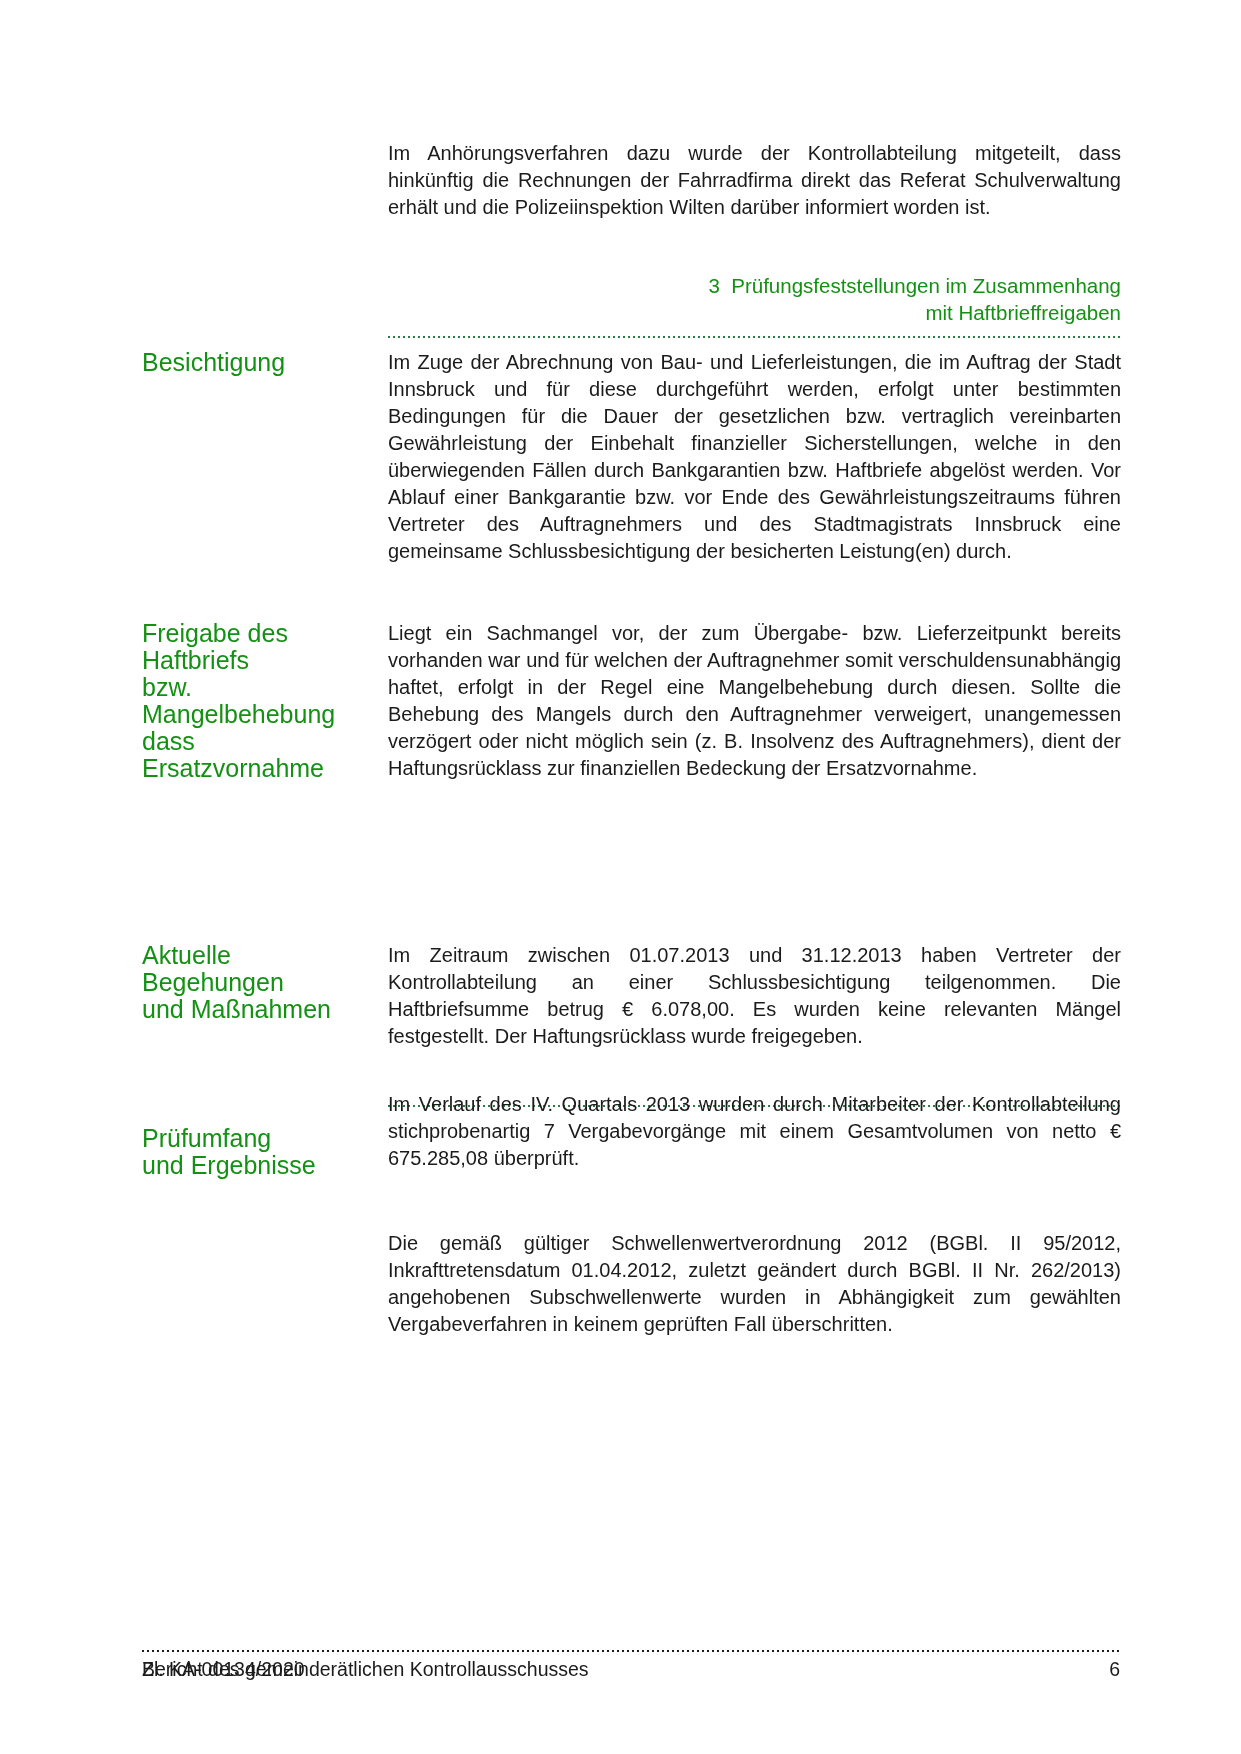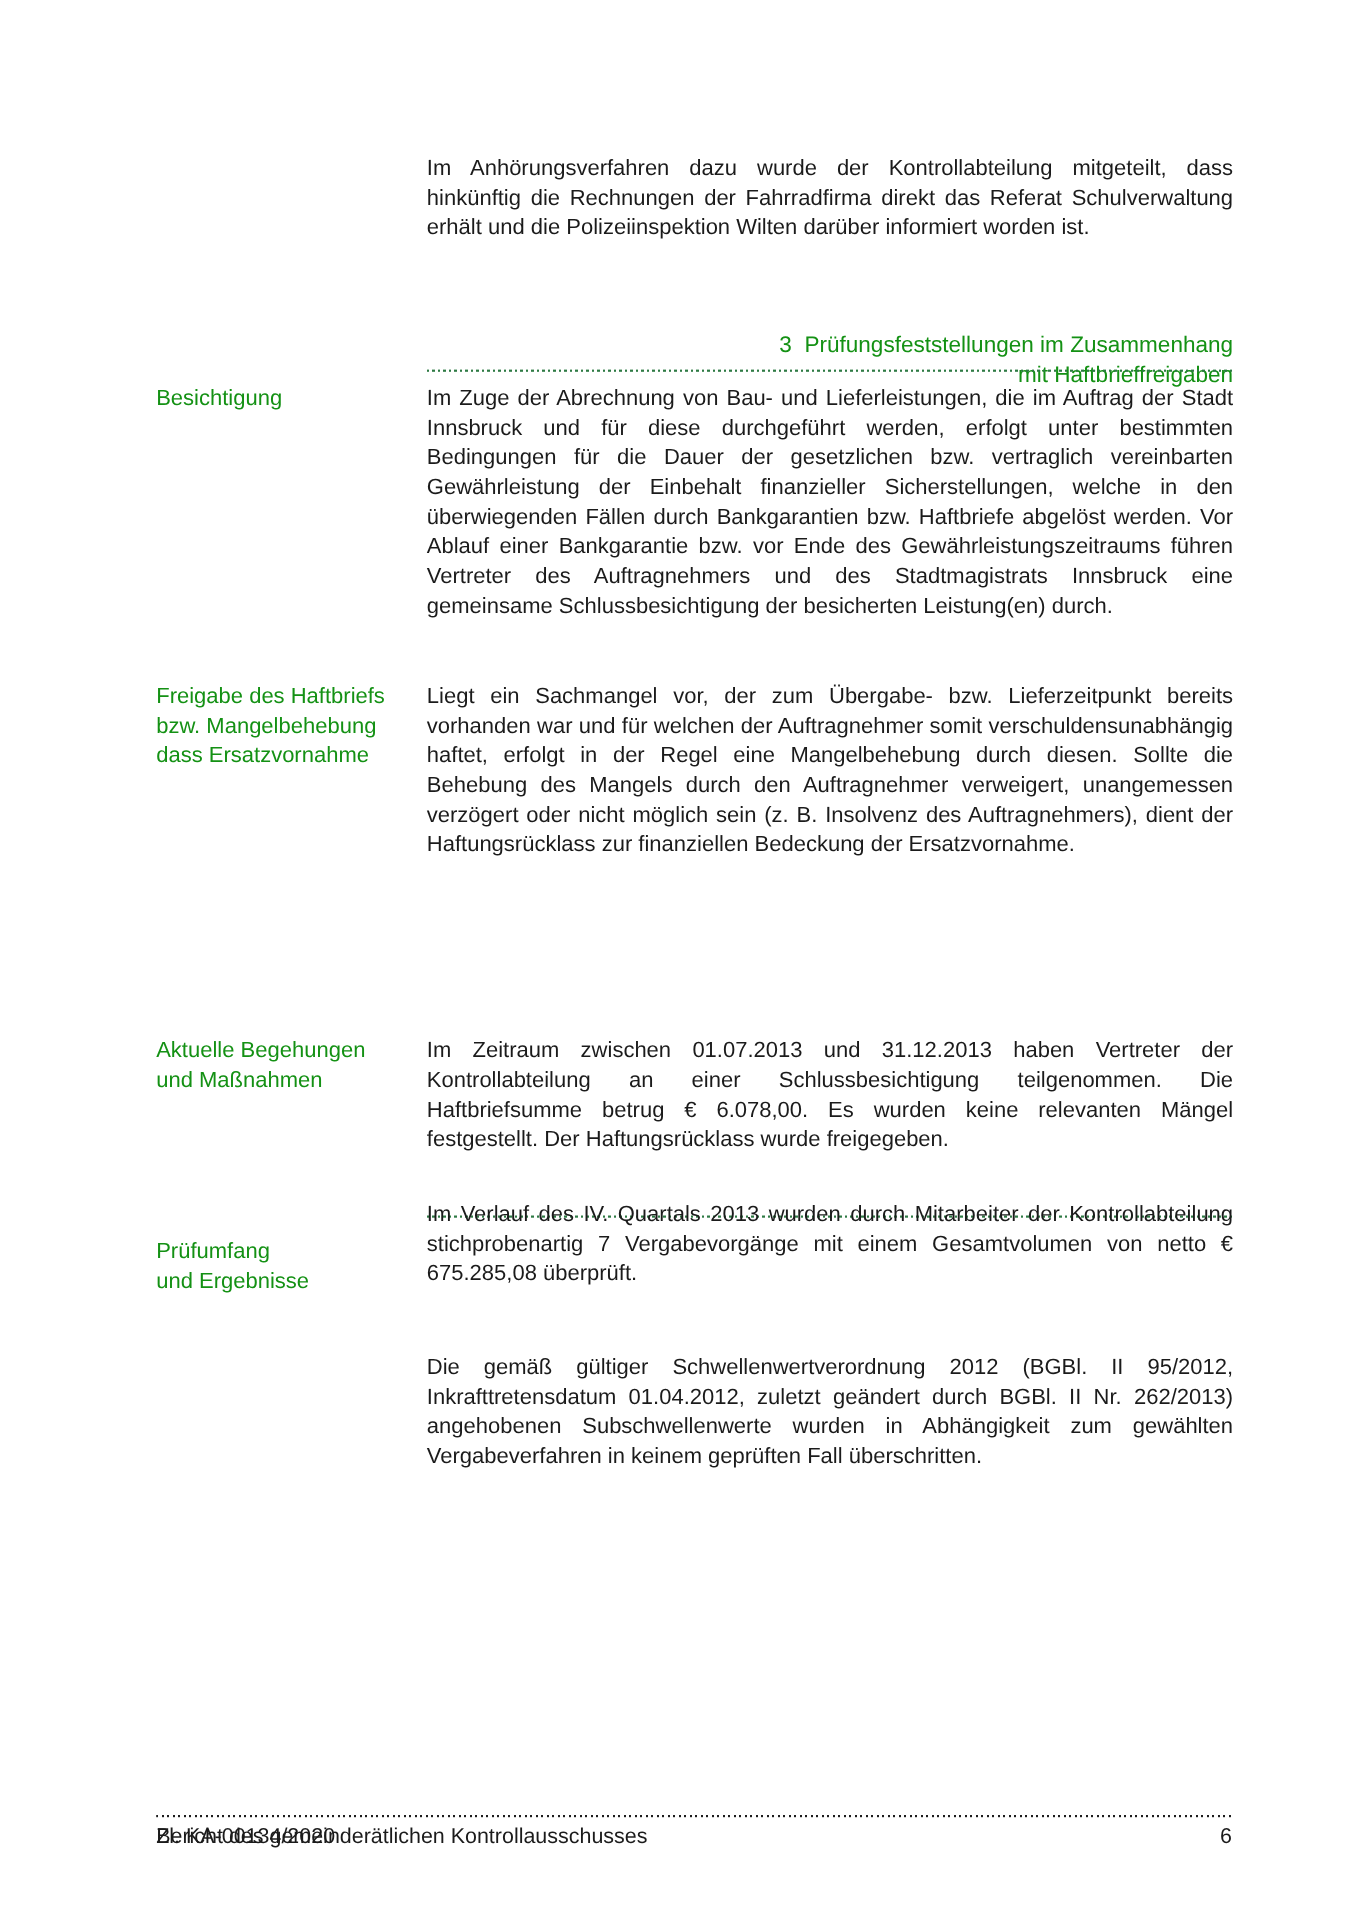--- a/index.html
+++ b/index.html
@@ -12,29 +12,28 @@
     overflow:hidden;
   }
   .body-text{
     position:absolute;left:388px;width:733px;
     font-size:20px;line-height:27px;
     text-align:justify;
     color:#1b1b1b;
   }
   .margin-label{
     position:absolute;left:142px;width:235px;
-    font-size:20px;line-height:27px;
+    font-size:25px;line-height:27px;
     color:#149114;
   }
   .heading{
     position:absolute;left:388px;width:733px;
     font-size:20.5px;line-height:27px;
     text-align:right;
     color:#149114;
-    margin-top:28px;
   }
   .dotted-rule{
     position:absolute;height:2px;
     background-image:repeating-linear-gradient(90deg,#2e7a44 0 2px,transparent 2px 5px);
   }
   .dotted-rule.green{left:388px;width:733px;}
   .dotted-rule.footer-rule{
     left:142px;width:978px;
     background-image:repeating-linear-gradient(90deg,#1c1c1c 0 2px,transparent 2px 5px);
   }

